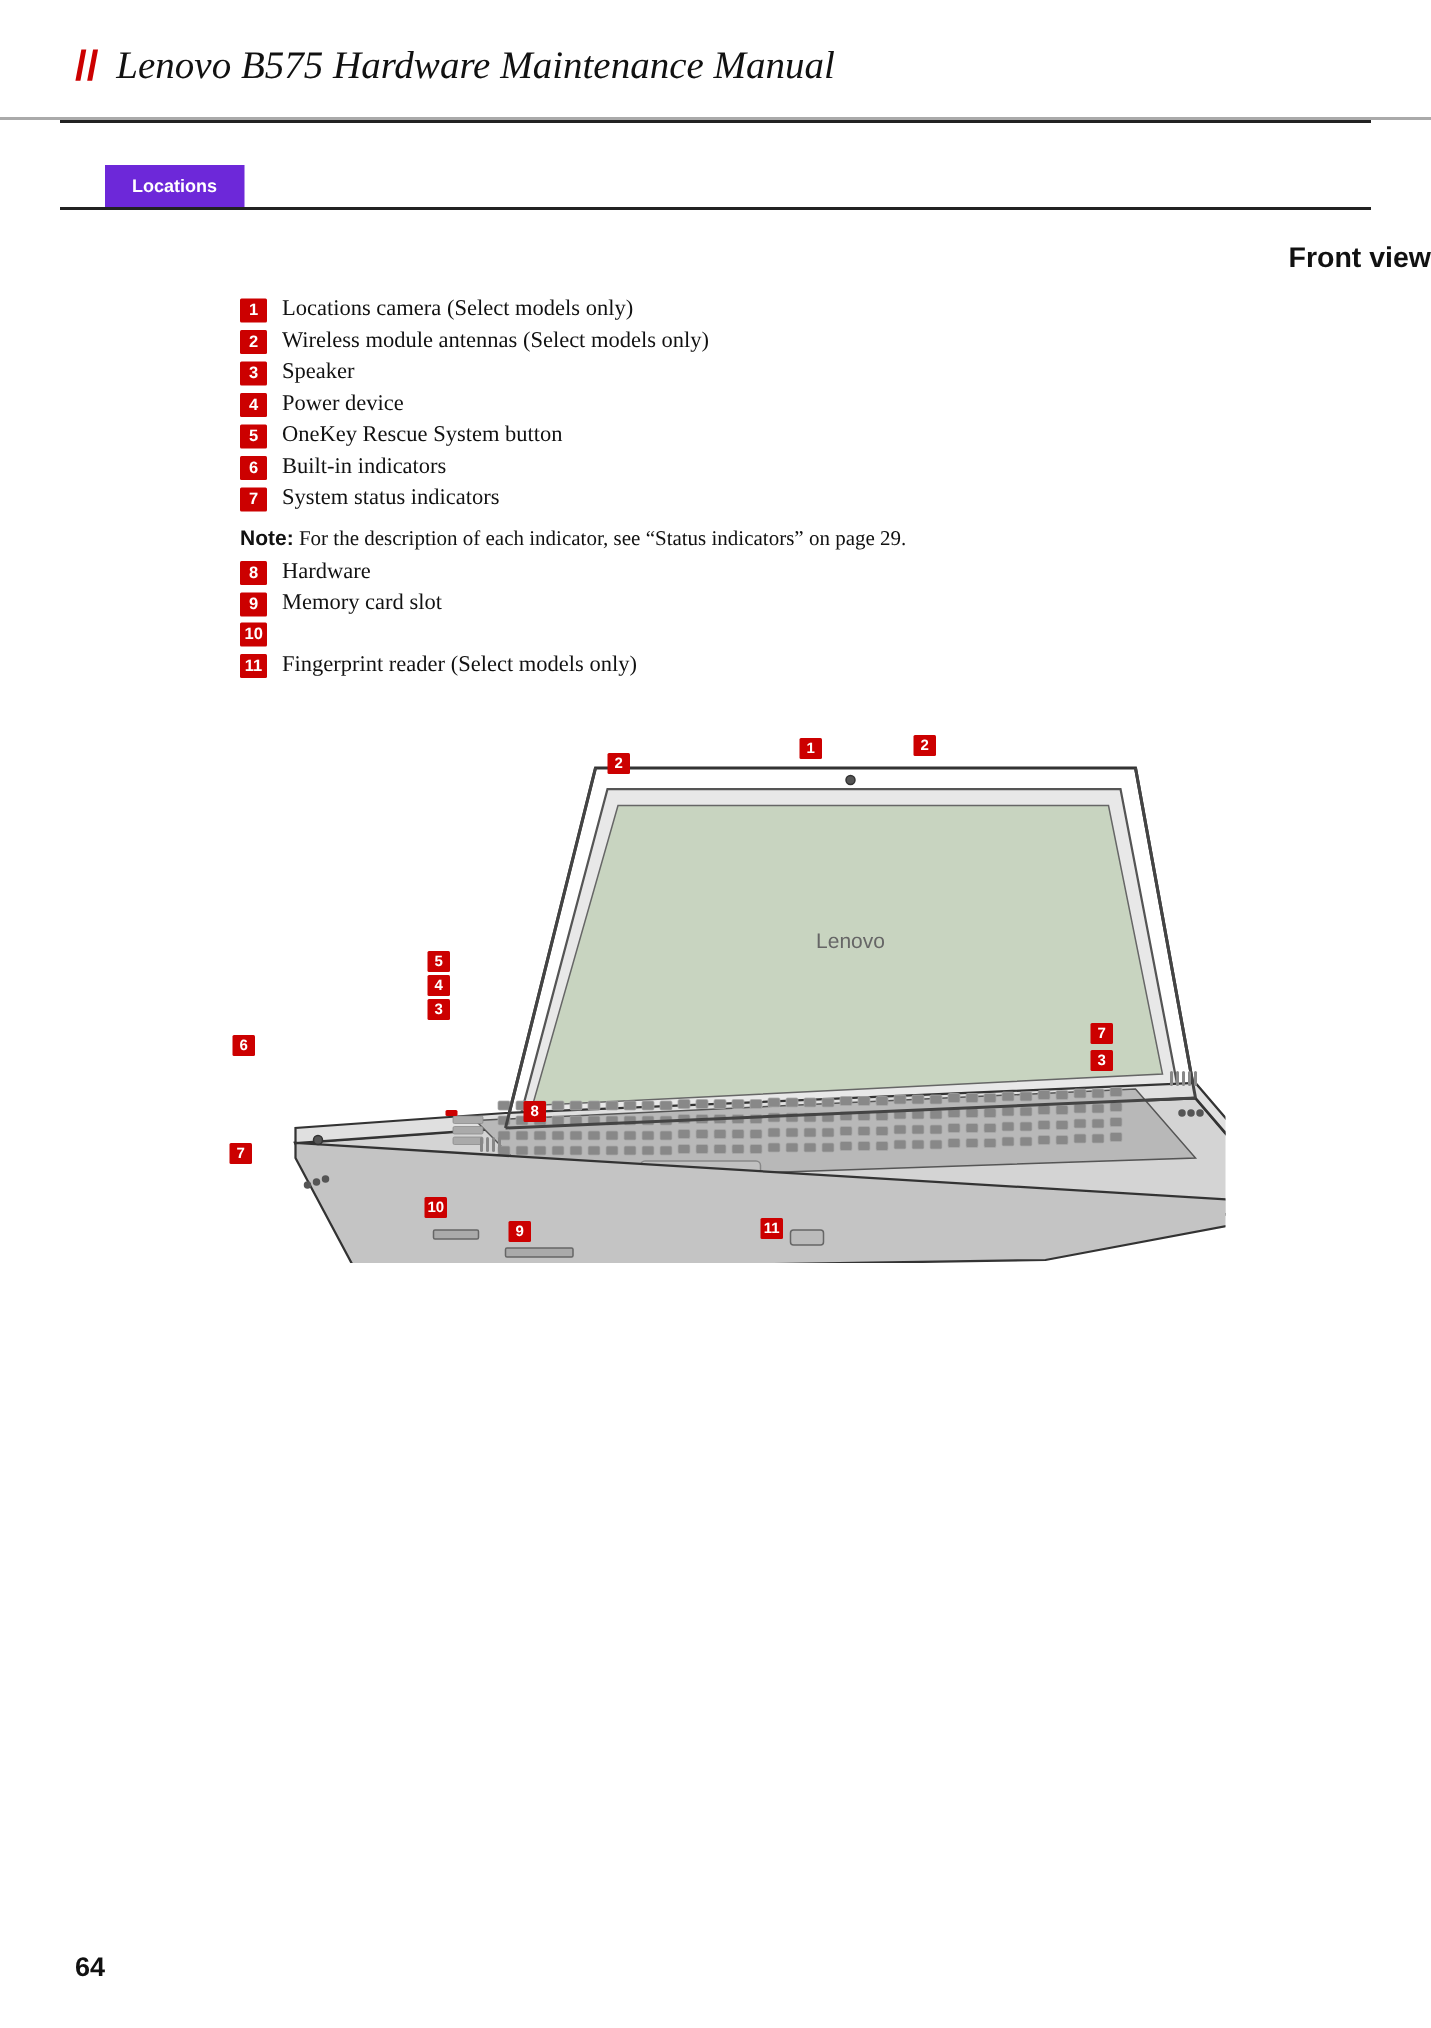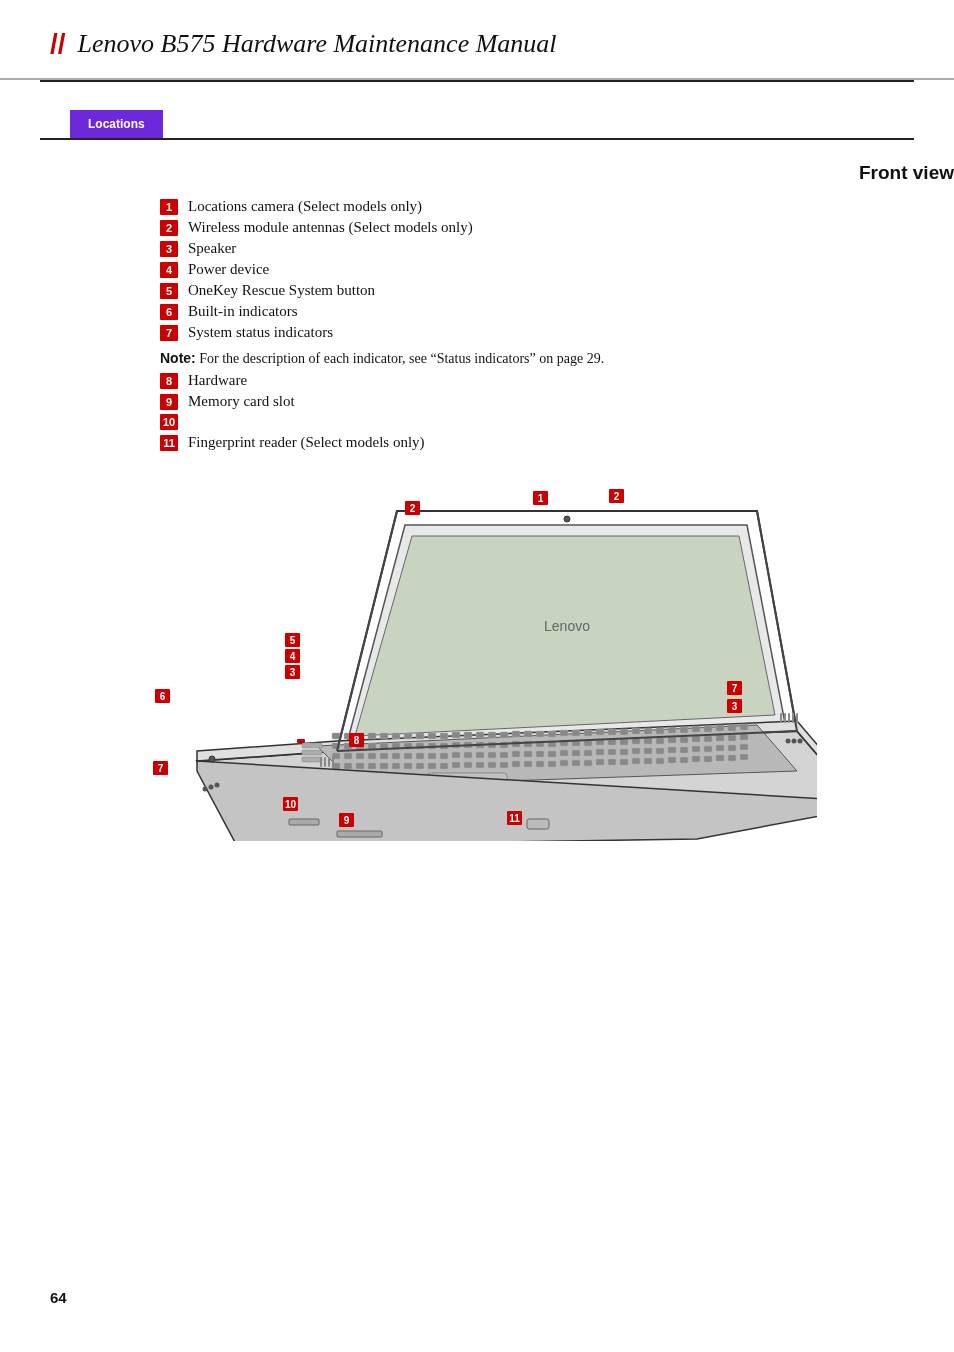--- a/index.html
+++ b/index.html
@@ -122,23 +122,23 @@
       display: flex;
       align-items: center;
       justify-content: center;
       padding: 0 2px;
       border-radius: 1px;
     }
 
     
     .page-number {
       position: absolute;
-      bottom: 46px;
+      bottom: 30px;
       left: 50px;
-      font-size: 15px;
+      font-size: 18px;
       font-weight: bold;
       font-family: Arial, sans-serif;
     }
   </style>
 </head>
 <body>
 
 <div class="page-header">
   <span class="header-icon">//</span>
   <span class="header-title">Lenovo B575 Hardware Maintenance Manual</span>

